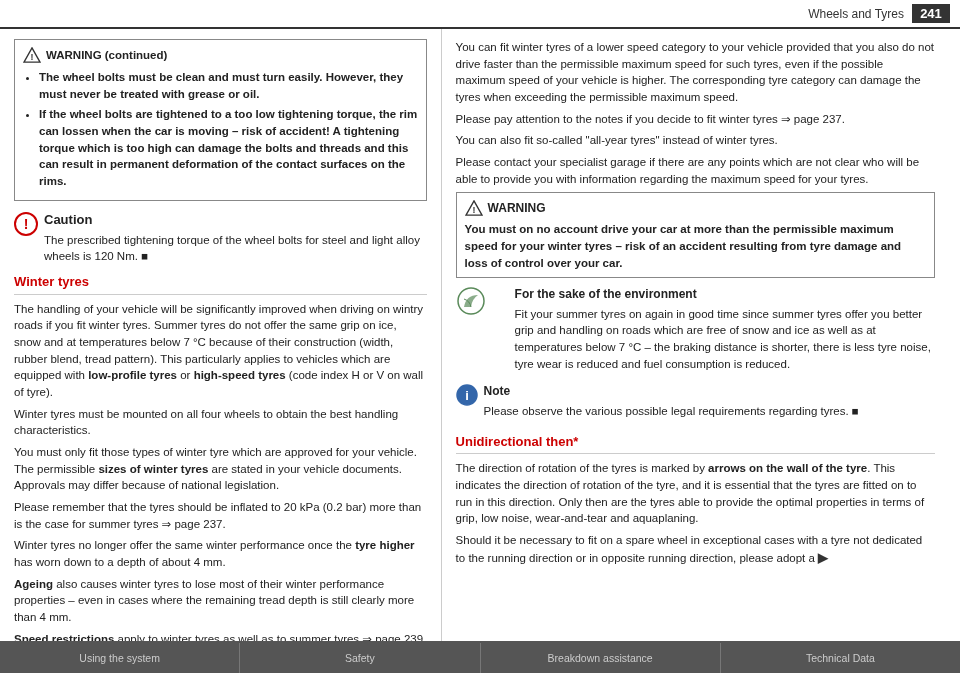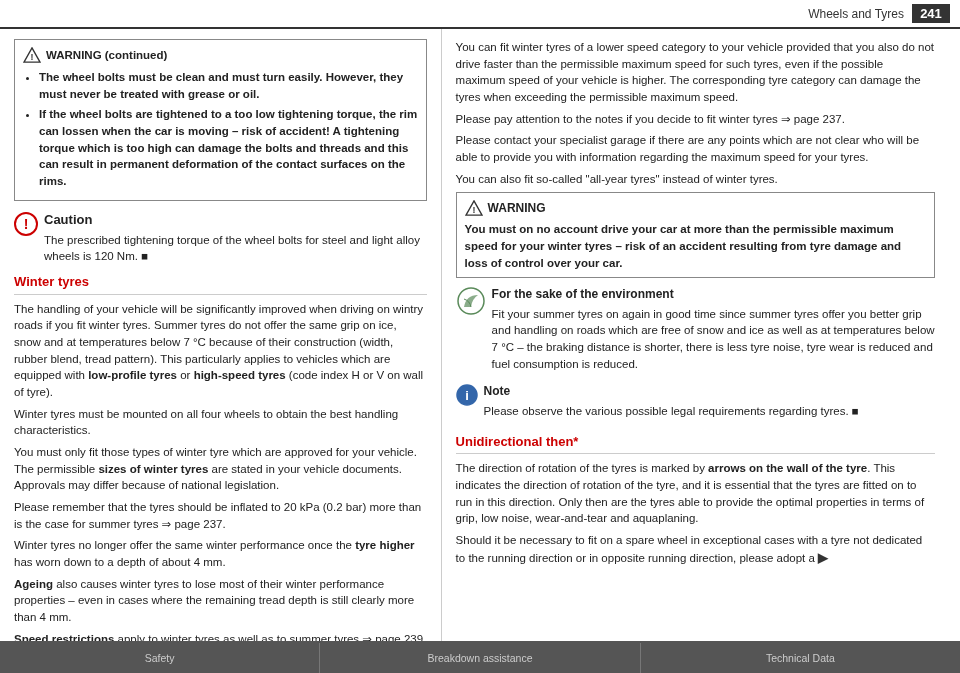--- a/index.html
+++ b/index.html
@@ -153,20 +153,21 @@
       font-size: 12px;
       margin-bottom: 4px;
       color: #222;
     }
 
     
     .env-block {
       display: flex;
       align-items: flex-start;
       margin-bottom: 6px;
+      gap: 23px;
     }
     .env-icon {
       flex-shrink: 0;
       width: 30px;
       height: 28px;
       margin-right: 6px;
       margin-top: 1px;
     }
     .env-title {
       font-weight: bold;
@@ -292,22 +293,22 @@
     <p class="para">
       <b>Speed restrictions</b> apply to winter tyres as well as to summer tyres ⇒ page 239, ⇒ 
     </p>
 
   </div>
 
   <div class="right-col">
 
     <p class="para">You can fit winter tyres of a lower speed category to your vehicle provided that you also do not drive faster than the permissible maximum speed for such tyres, even if the possible maximum speed of your vehicle is higher. The corresponding tyre category can damage the tyres when exceeding the permissible maximum speed.</p>
     <p class="para">Please pay attention to the notes if you decide to fit winter tyres ⇒ page 237.</p>
+    <p class="para">You can also fit so-called "all-year tyres" instead of winter tyres.</p>
     <p class="para">Please contact your specialist garage if there are any points which are not clear who will be able to provide you with information regarding the maximum speed for your tyres.</p>
-    <p class="para">You can also fit so-called "all-year tyres" instead of winter tyres.</p>
 
     <div class="warning-box-right">
       <div class="warning-box-right-header">
         <span class="warning-icon-triangle">
           <svg class="triangle-svg" viewBox="0 0 20 18" fill="none" xmlns="http://www.w3.org/2000/svg">
             <polygon points="10,1 19,17 1,17" stroke="#333" stroke-width="1.5" fill="#fff"></polygon>
             <text x="10" y="14.5" text-anchor="middle" font-size="10" font-weight="bold" fill="#333">!</text>
           </svg>
         </span>
         <span>WARNING</span>
@@ -351,20 +352,23 @@
     </p>
     <p class="para">
       Should it be necessary to fit on a spare wheel in exceptional cases with a tyre not dedicated to the running direction or in opposite running direction, please adopt a <span class="arrow-right">▶</span>
     </p>
 
   </div>
 </div>
 
 <div class="bottom-nav">
   <div class="nav-item">
+    <span>Using the system</span>
+  </div>
+  <div class="nav-item">
     <span>Safety</span>
   </div>
   <div class="nav-item">
     <span>Breakdown assistance</span>
   </div>
   <div class="nav-item">
     <span>Technical Data</span>
   </div>
 </div>
 

